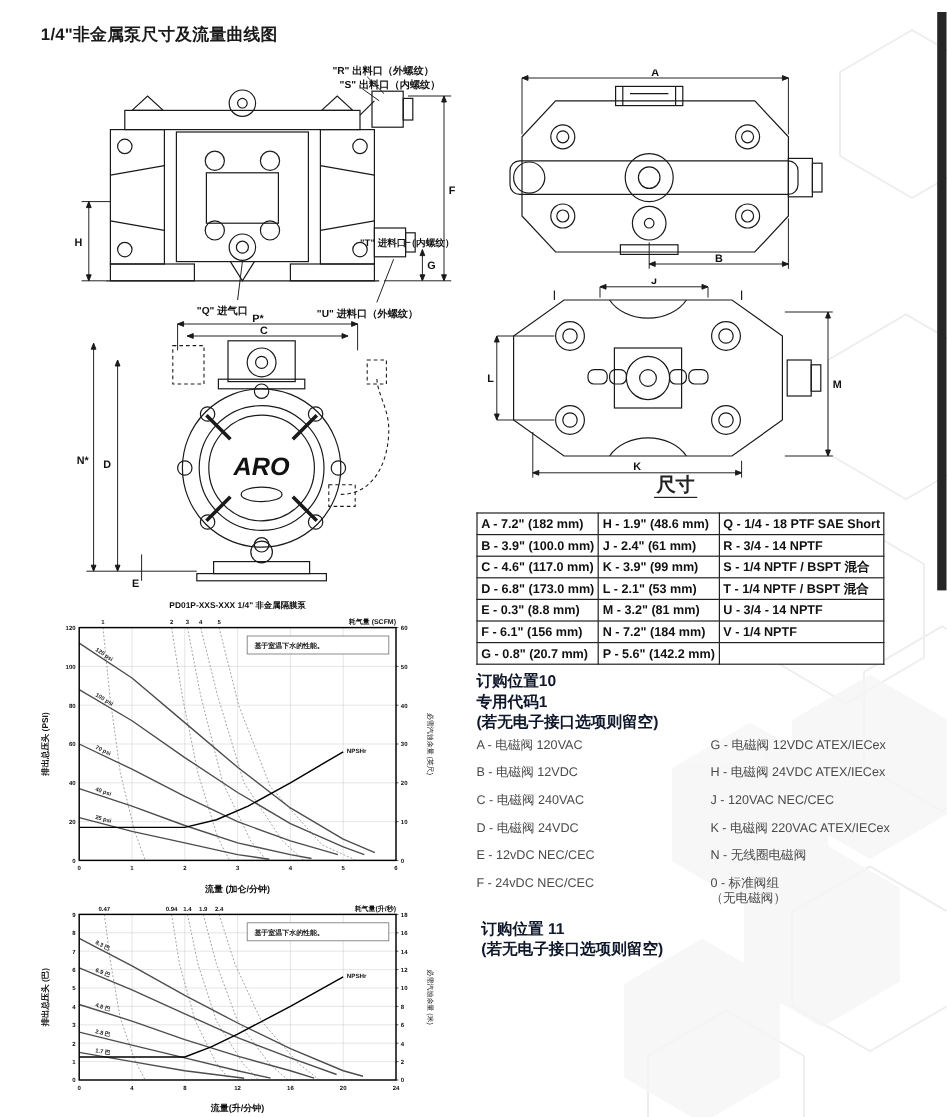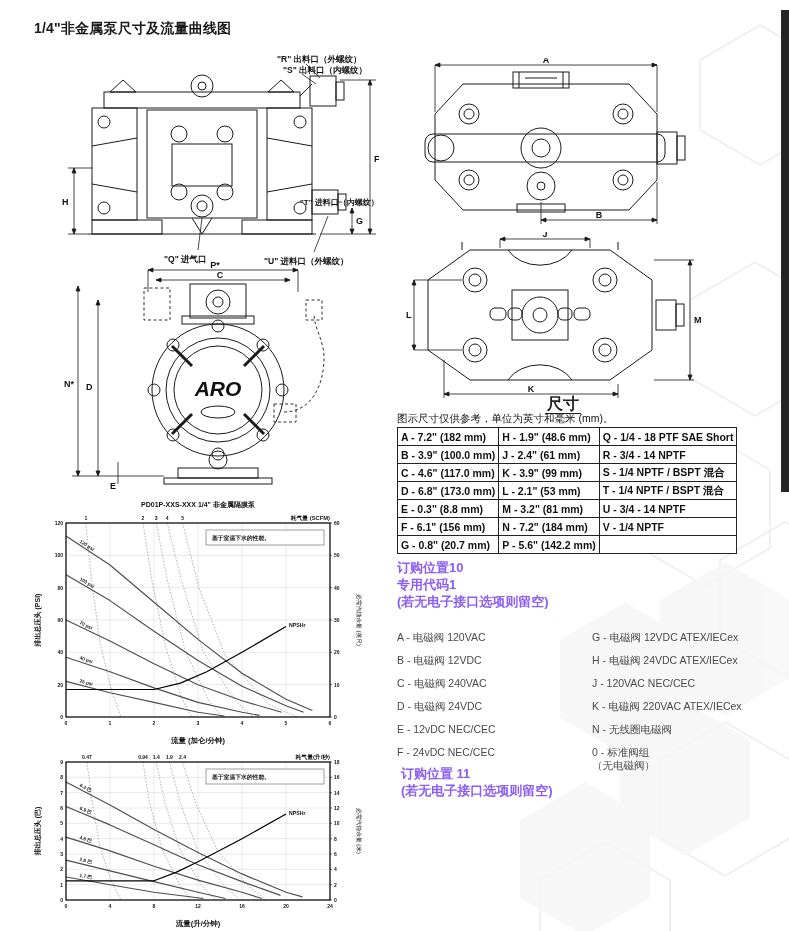--- a/index.html
+++ b/index.html
@@ -16,22 +16,22 @@
   .dims-head span{font-size:16px;font-weight:bold;border-bottom:1.5px solid #222;padding:0 2px 1px;}
   .dims-note{position:absolute;left:397px;top:412px;font-size:10.5px;color:#111;}
   table.dims{position:absolute;left:397px;top:427px;width:330px;border-collapse:collapse;background:#fff;}
   table.dims td{border:1.4px solid #222;font-size:10.5px;font-weight:600;color:#111;
                 padding:1px 3px;height:15px;white-space:nowrap;}
   table.dims td:nth-child(1){width:33%;}
   table.dims td:nth-child(2){width:30%;}
   table.dims td:nth-child(3){width:37%;}
   
   .order{position:absolute;width:390px;}
-  .order h3{margin:0;font-size:13px;line-height:1.3;font-weight:bold;color:#8b5cf6;}
-  .order .cols{display:flex;margin-top:20px;}
+  .order h3{margin:0;font-size:13px;line-height:1.3;font-weight:bold;color:#0f172a;}
+  .order .cols{display:flex;margin-top:4px;}
   .order .col{width:50%;}
   .order .item{font-size:10.5px;color:#4a4a4a;margin-bottom:10px;line-height:1.25;white-space:pre-line;}
 </style>
 </head>
 <body>
 
 <div class="page">
 
   <svg class="bgsvg" width="789" height="931">
     <g fill="none" stroke="#ededed" stroke-width="1.5">
@@ -278,21 +278,20 @@
           <text x="6" y="86" font-size="9">L</text>
           <text x="294" y="91" font-size="9">M</text>
           <text x="131" y="160" font-size="9" text-anchor="middle">K</text>
         </g>
       </svg>
     </div>
 
     <div class="dims-head">
       <span>尺寸</span>
     </div>
-    <div class="dims-note">图示尺寸仅供参考，单位为英寸和毫米 (mm)。</div>
     <table class="dims">
       <tbody id="dims-body">
           <tr>
             <td>A - 7.2" (182 mm)</td>
             <td>H - 1.9" (48.6 mm)</td>
             <td>Q - 1/4 - 18 PTF SAE Short</td>
           </tr>
           <tr>
             <td>B - 3.9" (100.0 mm)</td>
             <td>J - 2.4" (61 mm)</td>

